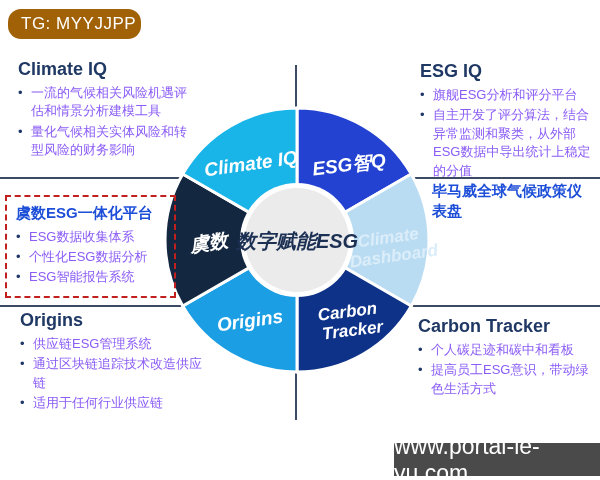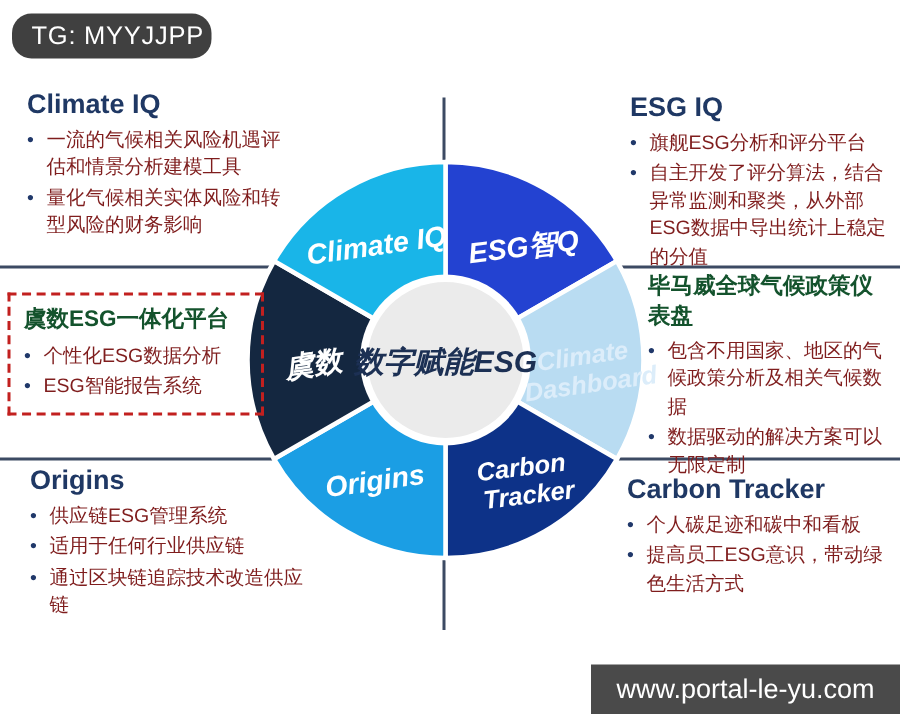--- a/index.html
+++ b/index.html
@@ -21,40 +21,40 @@
     font-family:"Liberation Sans", sans-serif;}
   .wedge-label.big{font-size:19px;}
   .wedge-label.small{font-size:17px;}
   .wedge-label.pale{fill:#dcedfa;}
   .center-label{font-style:italic;font-weight:bold;font-size:20px;fill:#1c3054;
     font-family:"Liberation Sans", sans-serif;}
 
   
   .panel{position:absolute;z-index:3;}
   .panel .title-en{font-size:18px;font-weight:bold;color:#1f3864;margin:0 0 4px 0;}
-  .panel .title-cn{font-size:15px;font-weight:bold;color:#14532d;margin:0 0 5px 0;line-height:1.3;}
+  .panel .title-cn{font-size:15px;font-weight:bold;color:#1d4ed8;margin:0 0 5px 0;line-height:1.3;}
   .panel ul{margin:0;padding:0;list-style:none;}
   .panel li{position:relative;padding-left:13px;font-size:13px;line-height:1.42;
-    color:#7f1d1d;margin-bottom:2px;}
+    color:#8b5cf6;margin-bottom:2px;}
   .panel li::before{content:"\2022";position:absolute;left:0;top:0;color:#20386a;}
 
   .panel.p-climate-iq{left:18px;top:59px;width:174px;}
   .panel.p-yushu{left:5px;top:195px;width:142px;border:2px dashed #c2201f;
     padding:6px 16px 7px 9px;}
   .panel.p-origins{left:20px;top:310px;width:182px;}
   .panel.p-esg-iq{left:420px;top:61px;width:178px;}
   .panel.p-kpmg{left:432px;top:181px;width:164px;}
   .panel.p-carbon{left:418px;top:316px;width:182px;}
 
   
   .tg-badge{position:absolute;left:8px;top:9px;width:133px;height:30px;z-index:4;
-    background:#404040;color:#ffffff;font-size:17px;display:flex;align-items:center;
+    background:#a16207;color:#ffffff;font-size:17px;display:flex;align-items:center;
     padding-left:13px;box-sizing:border-box;letter-spacing:0.5px;border-radius:13px;}
   .watermark{position:absolute;left:394px;top:443px;width:206px;height:33px;z-index:4;
-    background:#4a4a4a;color:#ffffff;font-size:18px;display:flex;align-items:center;
+    background:#4a4a4a;color:#ffffff;font-size:23px;display:flex;align-items:center;
     justify-content:center;}
 </style>
 </head>
 <body>
 
 <div class="stage">
 
   <div class="tg-badge">
     <span>TG: MYYJJPP</span>
   </div>
@@ -90,48 +90,45 @@
     <div class="title-en">Climate IQ</div>
     <ul>
       <li>一流的气候相关风险机遇评估和情景分析建模工具</li>
       <li>量化气候相关实体风险和转型风险的财务影响</li>
     </ul>
   </div>
 
   <div class="panel p-yushu">
     <div class="title-cn">虞数ESG一体化平台</div>
     <ul>
+      <li>ESG数据收集体系</li>
       <li>个性化ESG数据分析</li>
       <li>ESG智能报告系统</li>
     </ul>
   </div>
 
   <div class="panel p-origins">
     <div class="title-en">Origins</div>
     <ul>
       <li>供应链ESG管理系统</li>
+      <li>通过区块链追踪技术改造供应链</li>
       <li>适用于任何行业供应链</li>
-      <li>通过区块链追踪技术改造供应链</li>
     </ul>
   </div>
 
   <div class="panel p-esg-iq">
     <div class="title-en">ESG IQ</div>
     <ul>
       <li>旗舰ESG分析和评分平台</li>
       <li>自主开发了评分算法，结合异常监测和聚类，从外部ESG数据中导出统计上稳定的分值</li>
     </ul>
   </div>
 
   <div class="panel p-kpmg">
     <div class="title-cn">毕马威全球气候政策仪表盘</div>
-    <ul>
-      <li>包含不用国家、地区的气候政策分析及相关气候数据</li>
-      <li>数据驱动的解决方案可以无限定制</li>
-    </ul>
   </div>
 
   <div class="panel p-carbon">
     <div class="title-en">Carbon Tracker</div>
     <ul>
       <li>个人碳足迹和碳中和看板</li>
       <li>提高员工ESG意识，带动绿色生活方式</li>
     </ul>
   </div>
 

